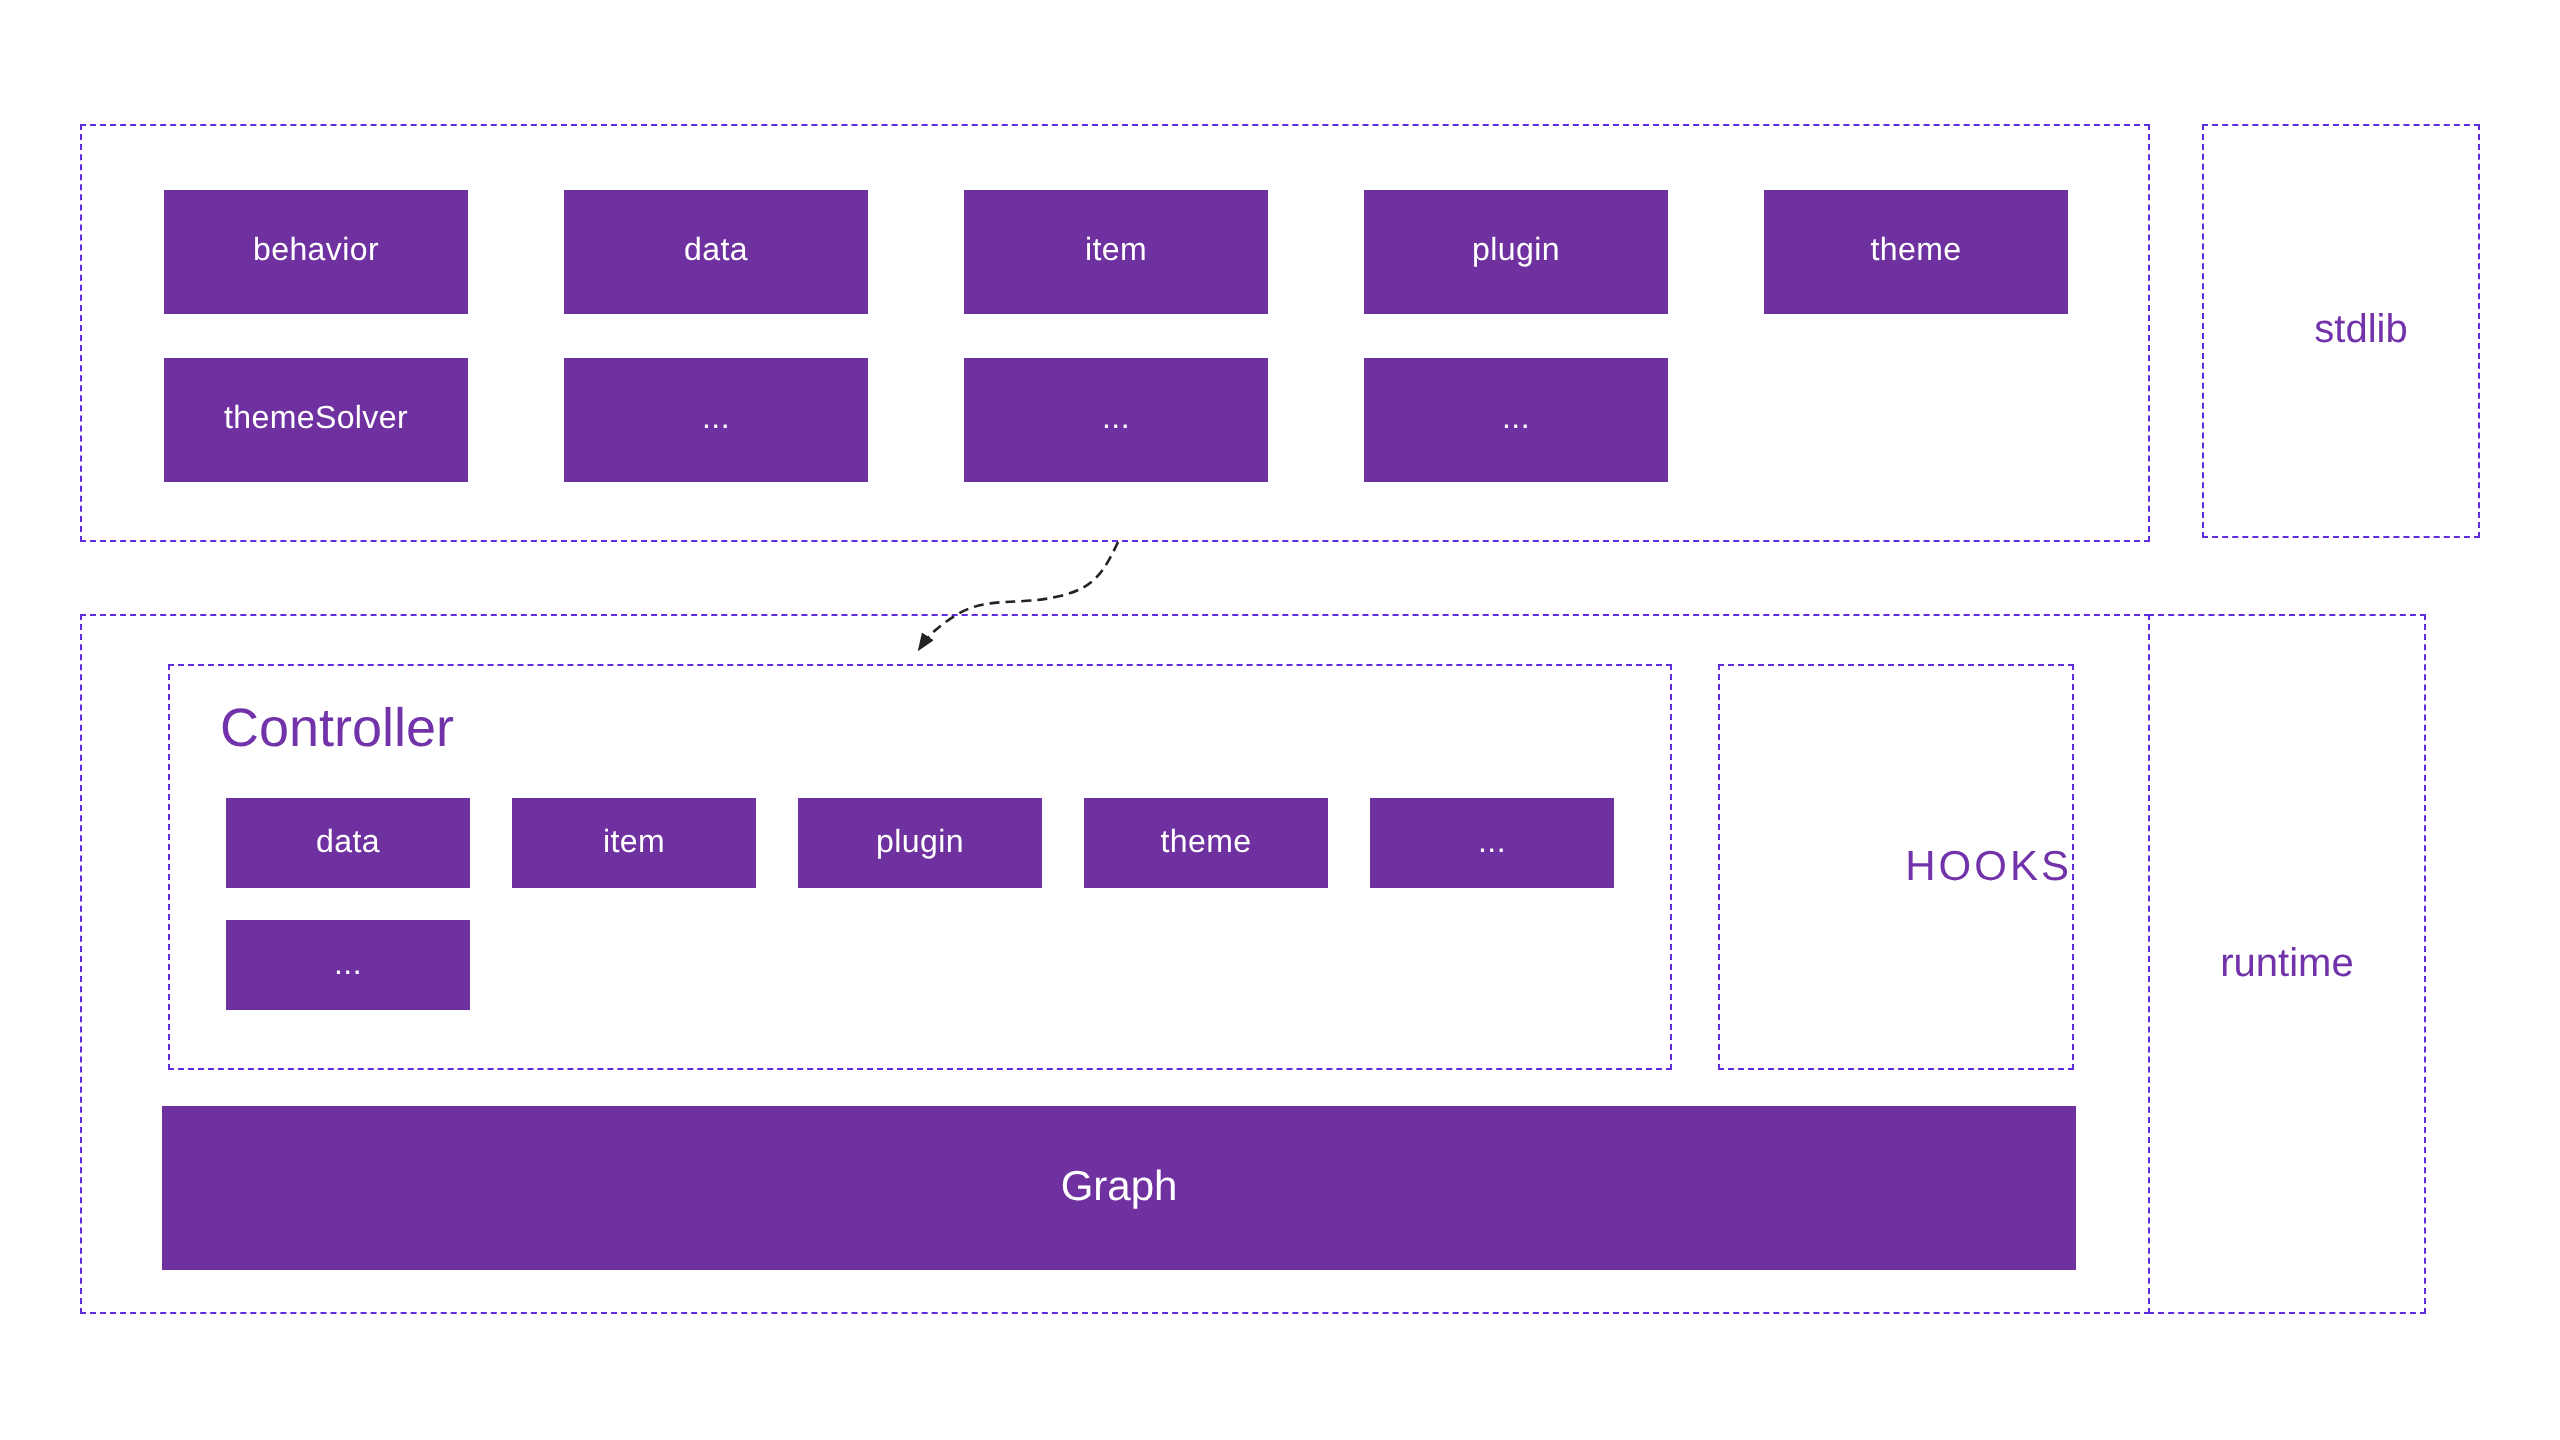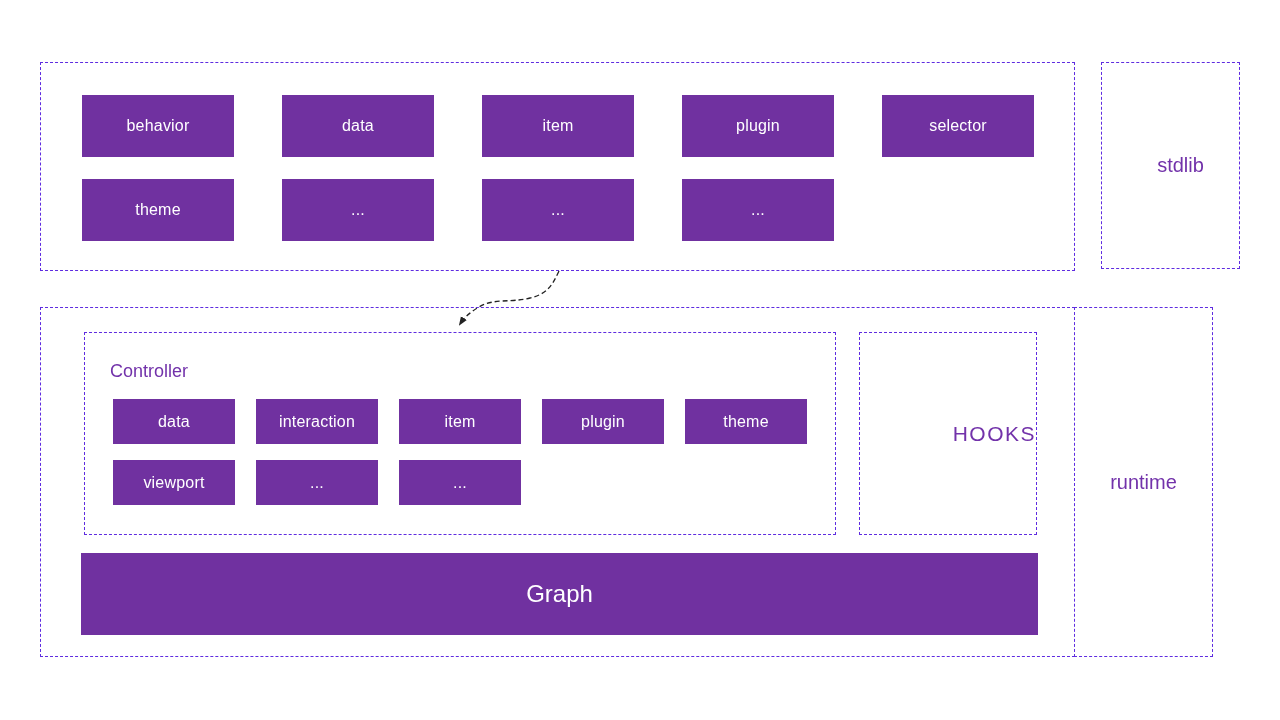--- a/index.html
+++ b/index.html
@@ -26,74 +26,72 @@
   .stdlib-box{left:1101px;top:62px;width:139px;height:207px;padding-left:20px;}
   .runtime-box{left:1074px;top:307px;width:139px;height:350px;}
   .side-box{display:flex;align-items:center;justify-content:center;}
   .side-label{color:var(--label,#7232aa);font-size:20px;}
 
   
   .bottom-box{left:40px;top:307px;width:1035px;height:350px;}
   .controller-box{left:43px;top:24px;width:752px;height:203px;}
   .controller-title{
     position:absolute;left:25px;top:16px;
-    color:var(--label,#7232aa);font-size:18px;margin-top:12px;
+    color:var(--label,#7232aa);font-size:27px;
   }
   .controller-grid{
     position:absolute;left:28px;top:66px;
     display:grid;grid-template-columns:repeat(5,122px);grid-auto-rows:45px;
     column-gap:21px;row-gap:16px;
   }
   .hooks-box{left:818px;top:24px;width:178px;height:203px;display:flex;align-items:center;justify-content:flex-end;}
   .hooks-label{color:var(--label,#7232aa);font-size:21px;letter-spacing:1.5px;}
   .graph-bar{
     position:absolute;left:40px;top:245px;width:957px;height:82px;
     background:var(--purple,#7031a0);color:#ffffff;
-    display:flex;align-items:center;justify-content:center;font-size:24px;
+    display:flex;align-items:center;justify-content:center;font-size:21px;
   }
 
   
   .arrow{position:absolute;left:0;top:0;width:1280px;height:720px;pointer-events:none;}
   .arrow .flow{stroke:var(--arrow,#222222);fill:none;stroke-width:1.3;stroke-dasharray:5 3;}
   .arrow .head{fill:var(--arrow,#222222);}
 </style>
 </head>
 <body>
 
 <div class="canvas">
 
   <section class="box top-box">
     <div class="top-grid">
       <div class="module">behavior</div>
       <div class="module">data</div>
       <div class="module">item</div>
       <div class="module">plugin</div>
-      <div class="module">selector</div>
       <div class="module">theme</div>
+      <div class="module">themeSolver</div>
       <div class="module">...</div>
       <div class="module">...</div>
       <div class="module">...</div>
     </div>
   </section>
 
   <section class="box side-box stdlib-box">
     <span class="side-label">stdlib</span>
   </section>
 
   <section class="box bottom-box">
 
     <div class="box controller-box">
       <div class="controller-title">Controller</div>
       <div class="controller-grid">
         <div class="module">data</div>
-        <div class="module">interaction</div>
         <div class="module">item</div>
         <div class="module">plugin</div>
         <div class="module">theme</div>
-        <div class="module">viewport</div>
         <div class="module">...</div>
         <div class="module">...</div>
       </div>
     </div>
 
     <div class="box hooks-box">
       <span class="hooks-label">HOOKS</span>
     </div>
 
     <div class="graph-bar">

